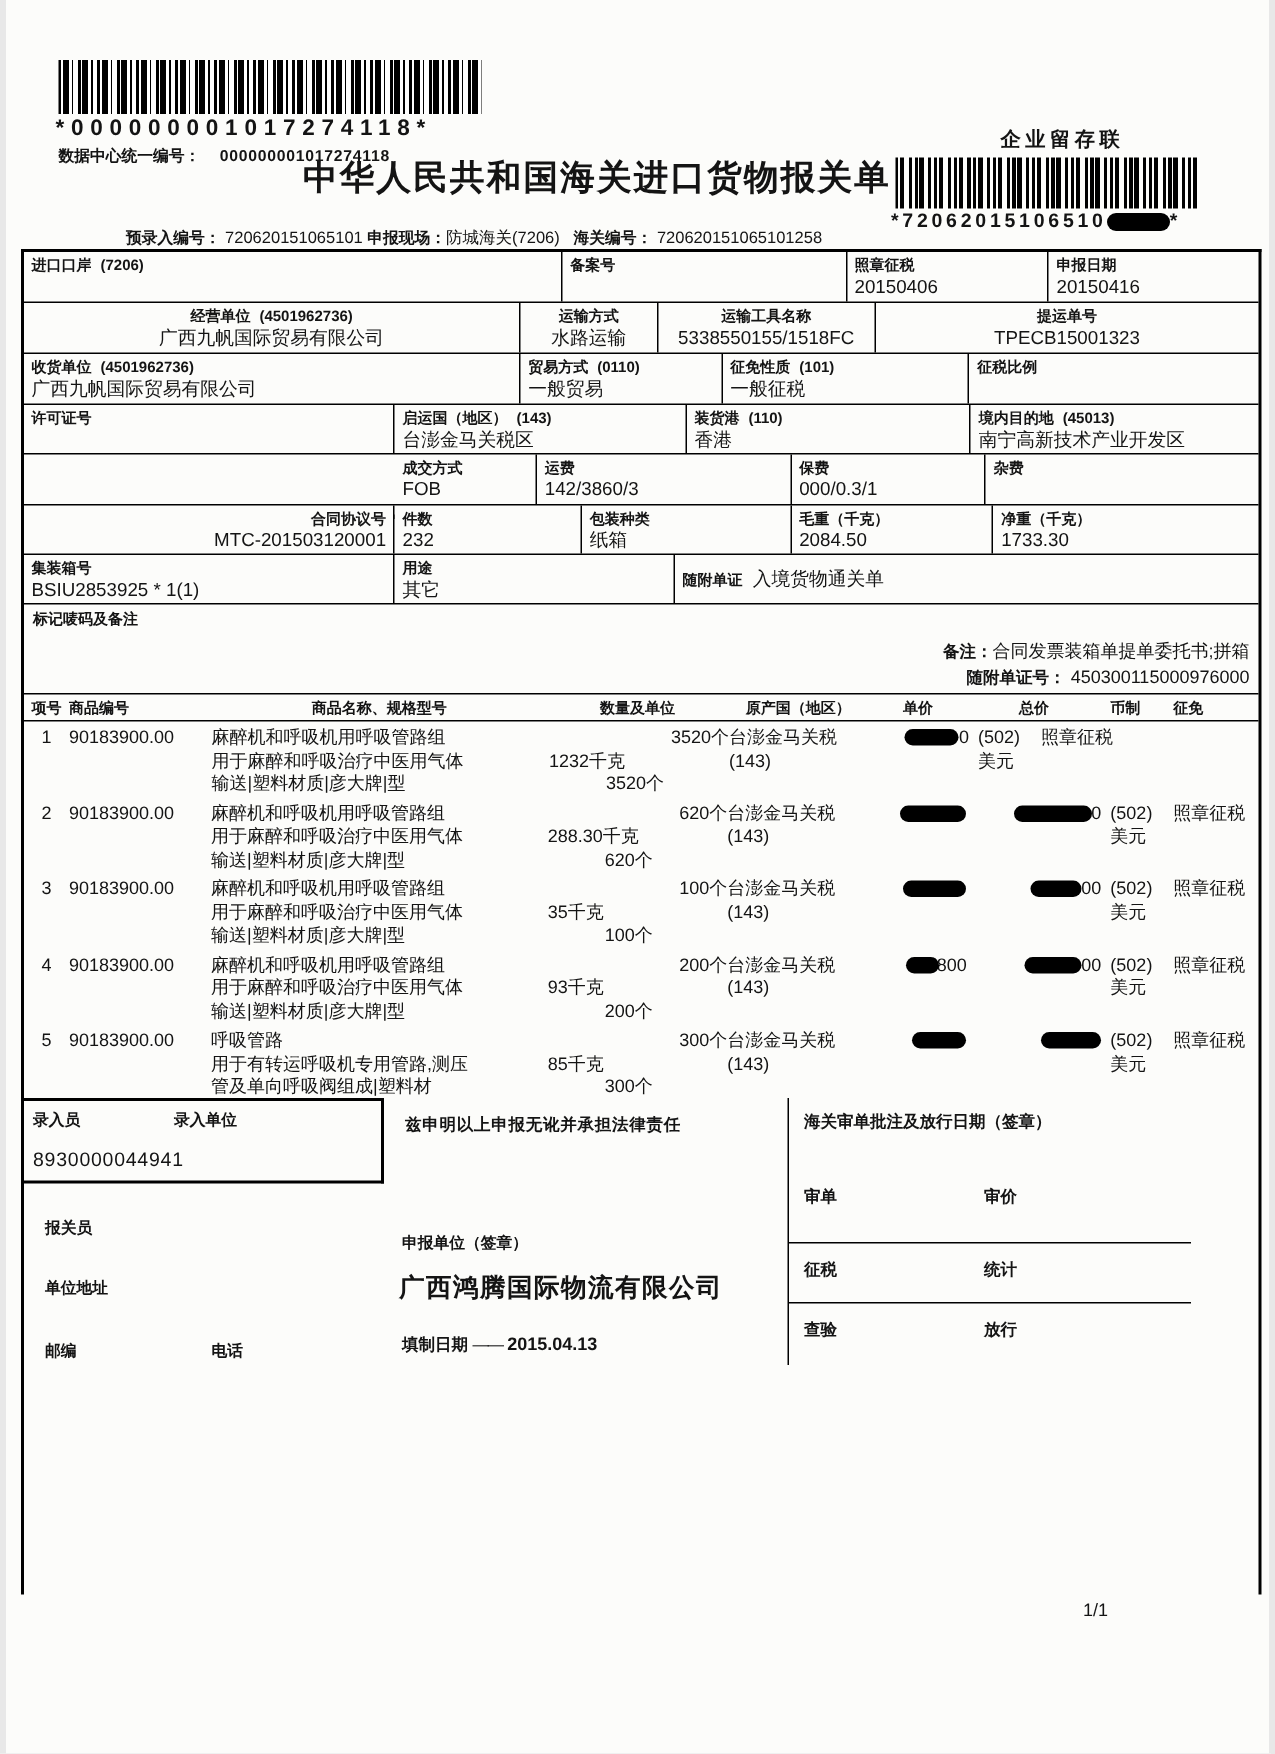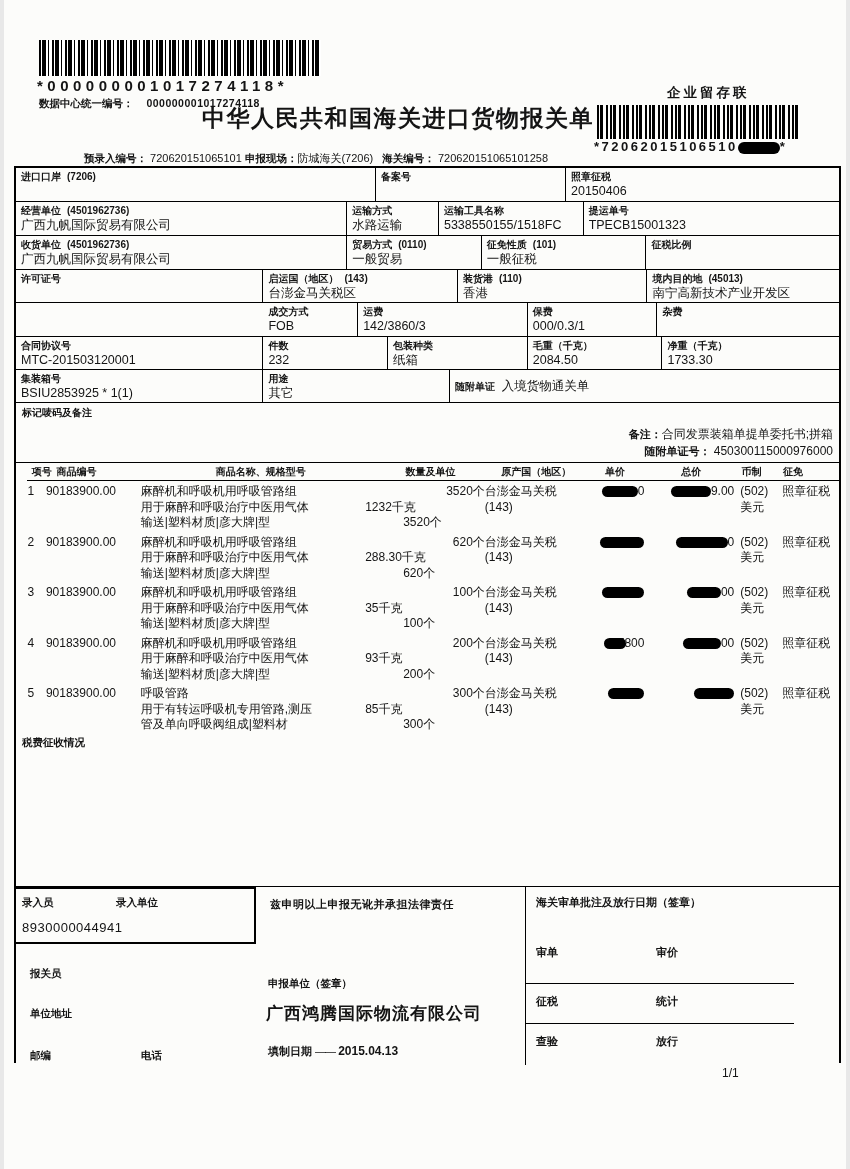--- a/index.html
+++ b/index.html
@@ -46,21 +46,21 @@
   .cell { position:relative; padding:2px 5px 1px 5px; border-right:1px solid #000; overflow:hidden; }
   .cell:last-child { border-right:none; }
   .lbl { font-size:10px; font-weight:bold; white-space:nowrap; }
   .lbl .code { font-weight:bold; margin-left:6px; }
   .val { font-size:12.5px; white-space:nowrap; line-height:14px; }
   
   .marks { padding:3px 6px; border-bottom:1px solid #000; height:60px; }
   .marks .note { font-size:12px; margin-top:6px;text-align:right; }
   .marks .note b { font-size:11px; }
   
-  .ghead { display:flex; border-bottom:1px solid #000; font-size:10px; font-weight:bold; height:18px; align-items:center;margin-left:11px; }
+  .ghead { display:flex; border-bottom:1px solid #000; font-size:10px; font-weight:bold; height:18px; align-items:center; }
   .gbody { height:251px; padding-top:3px; }
   .gitem { display:flex; font-size:12px; line-height:15.5px; margin-bottom:4px; }
   .gitem > div { overflow:visible; white-space:nowrap; }
   .c-no{width:30px; text-align:center;} .c-code{width:95px;} .c-name{width:225px;}
   .c-qty{width:120px;} .c-origin{width:95px;} .c-unit{width:65px; text-align:right;}
   .c-total{width:90px; text-align:right;} .c-cur{width:48px; padding-left:6px;} .c-ex{width:57px;}
   .ghead .c-name{ text-align:center; } .ghead .c-qty{ text-align:center; } .ghead .c-origin{text-align:center;}
   .ghead .c-unit,.ghead .c-total{ text-align:center; }
   .g-qty-l1 { text-align:right; } .g-qty-l3 { padding-left:38px; }
   
@@ -122,23 +122,27 @@
         <div class="lbl"><span>进口口岸</span><span class="code">(7206)</span></div>
       </div>
       <div class="cell" style="width:190px;">
         <div class="lbl"><span>备案号</span></div>
         <div class="val"></div>
       </div>
       <div class="cell" style="width:135px;">
         <div class="lbl"><span>照章征税</span></div>
         <div class="val">20150406</div>
       </div>
-    </div>
-
-    <div class="frow" style="height:34px;">
+      <div class="cell" style="width:140px;">
+        <div class="lbl"><span>申报日期</span></div>
+        <div class="val">20150416</div>
+      </div>
+    </div>
+
+    <div class="frow" style="height:34px;text-align:center;">
       <div class="cell" style="width:332px;">
         <div class="lbl"><span>经营单位</span><span class="code">(4501962736)</span></div>
         <div class="val">广西九帆国际贸易有限公司</div>
       </div>
       <div class="cell" style="width:92px;">
         <div class="lbl"><span>运输方式</span></div>
         <div class="val">水路运输</div>
       </div>
       <div class="cell" style="width:145px;">
         <div class="lbl"><span>运输工具名称</span></div>
@@ -205,21 +209,21 @@
         <div class="lbl"><span>保费</span></div>
         <div class="val">000/0.3/1</div>
       </div>
       <div class="cell" style="width:182px;">
         <div class="lbl"><span>杂费</span></div>
         <div class="val"></div>
       </div>
     </div>
 
     <div class="frow" style="height:33px;">
-      <div class="cell" style="width:248px;">
+      <div class="cell" style="width:248px;text-align:right;">
         <div class="lbl"><span>合同协议号</span></div>
         <div class="val">MTC-201503120001</div>
       </div>
       <div class="cell" style="width:125px;">
         <div class="lbl"><span>件数</span></div>
         <div class="val">232</div>
       </div>
       <div class="cell" style="width:140px;">
         <div class="lbl"><span>包装种类</span></div>
         <div class="val">纸箱</div>
@@ -284,21 +288,20 @@
         <div class="c-qty">
           <div class="g-qty-l1">3520个</div>
           <div>1232千克</div>
           <div class="g-qty-l3">3520个</div>
         </div>
         <div class="c-origin">
           <div>台澎金马关税</div>
           <div>(143)</div>
         </div>
         <div class="c-unit"><span class="blob" style="width:36px;"></span><span>0</span></div>
-        <div class="c-total"><span class="blob" style="width:40px;"></span><span>9.00</span></div>
         <div class="c-cur">
           <div>(502)</div>
           <div>美元</div>
         </div>
         <div class="c-ex">照章征税</div>
       </div>
 
       <div class="gitem">
         <div class="c-no">2</div>
         <div class="c-code">90183900.00</div>
@@ -398,23 +401,20 @@
         <div class="c-total"><span class="blob" style="width:40px;"></span><span></span></div>
         <div class="c-cur">
           <div>(502)</div>
           <div>美元</div>
         </div>
         <div class="c-ex">照章征税</div>
       </div>
 
     </div>
 
-    <div class="tax-row">
-      <div class="lbl">税费征收情况</div>
-    </div>
 
     <div class="bottom">
       <div class="b-left">
         <div class="entry-box">
           <span class="lbl2">录入员</span>
           <span class="lbl2" style="margin-left:58px;">录入单位</span>
           <div class="entry-no">8930000044941</div>
         </div>
         <div class="free-lbl" style="top:80px;">报关员</div>
         <div class="free-lbl" style="top:120px;">单位地址</div>

